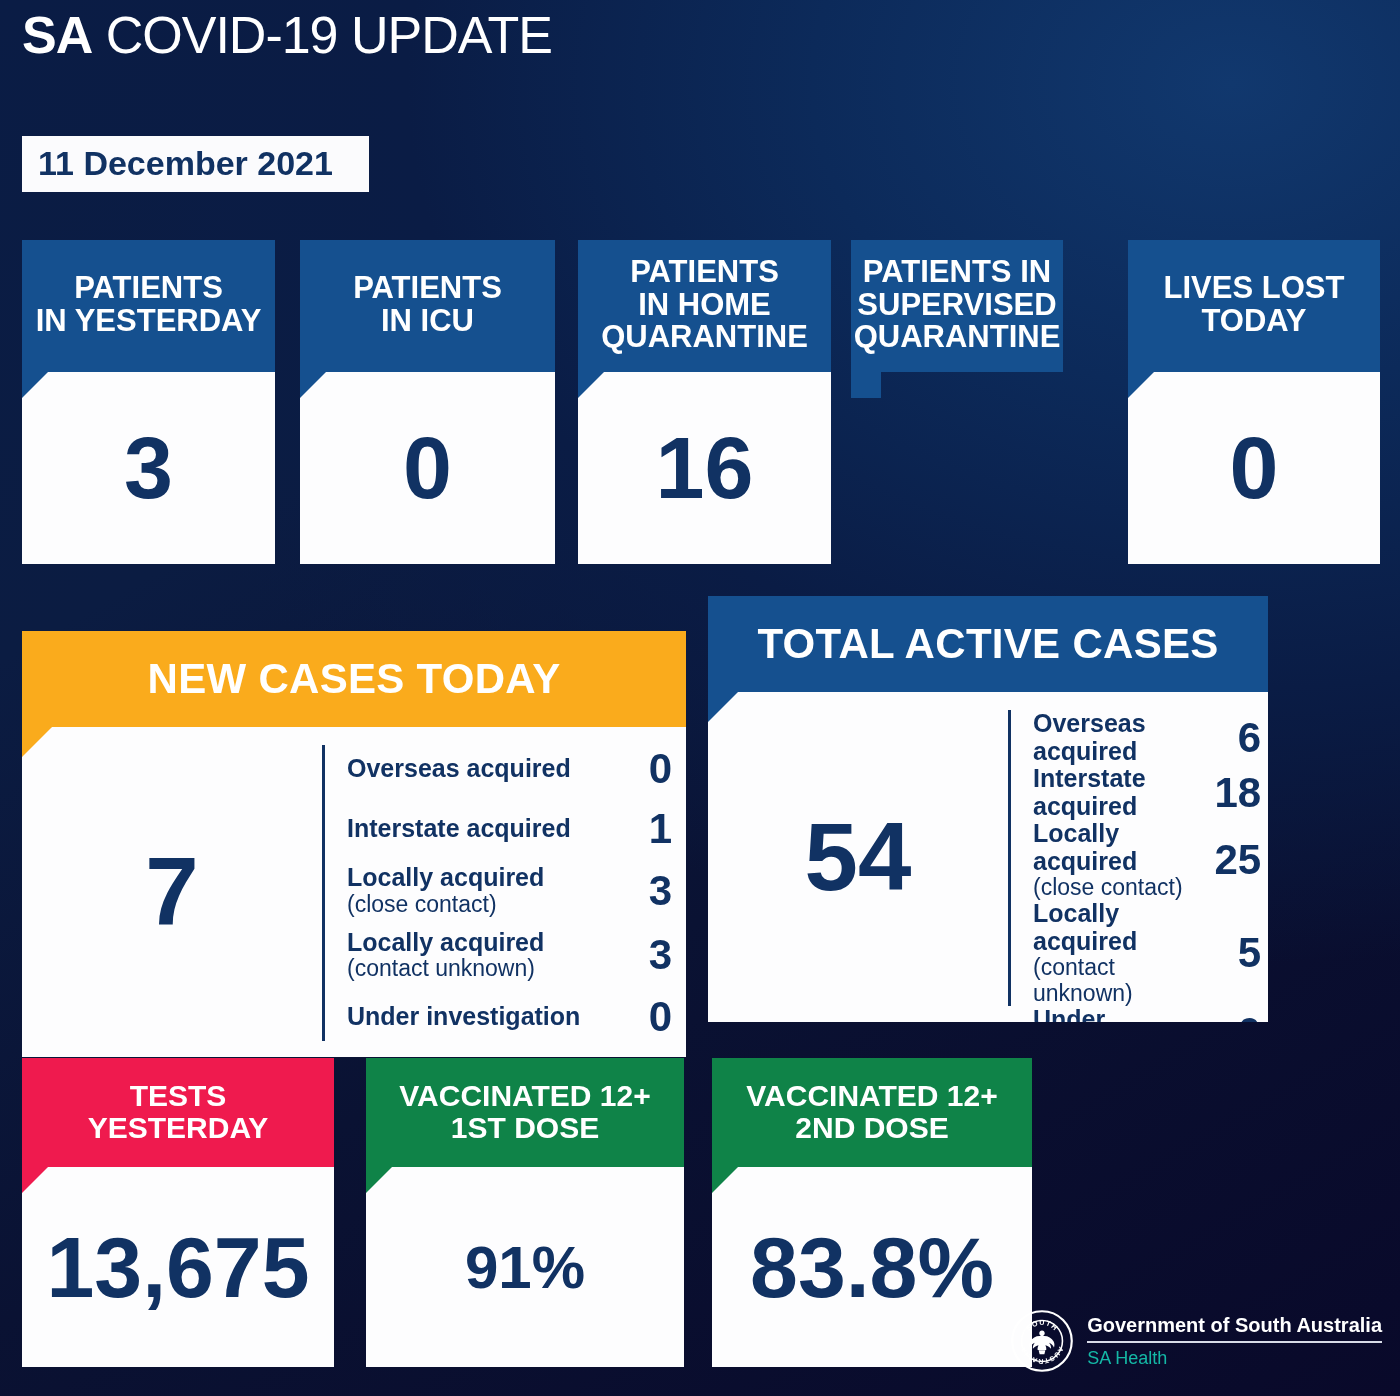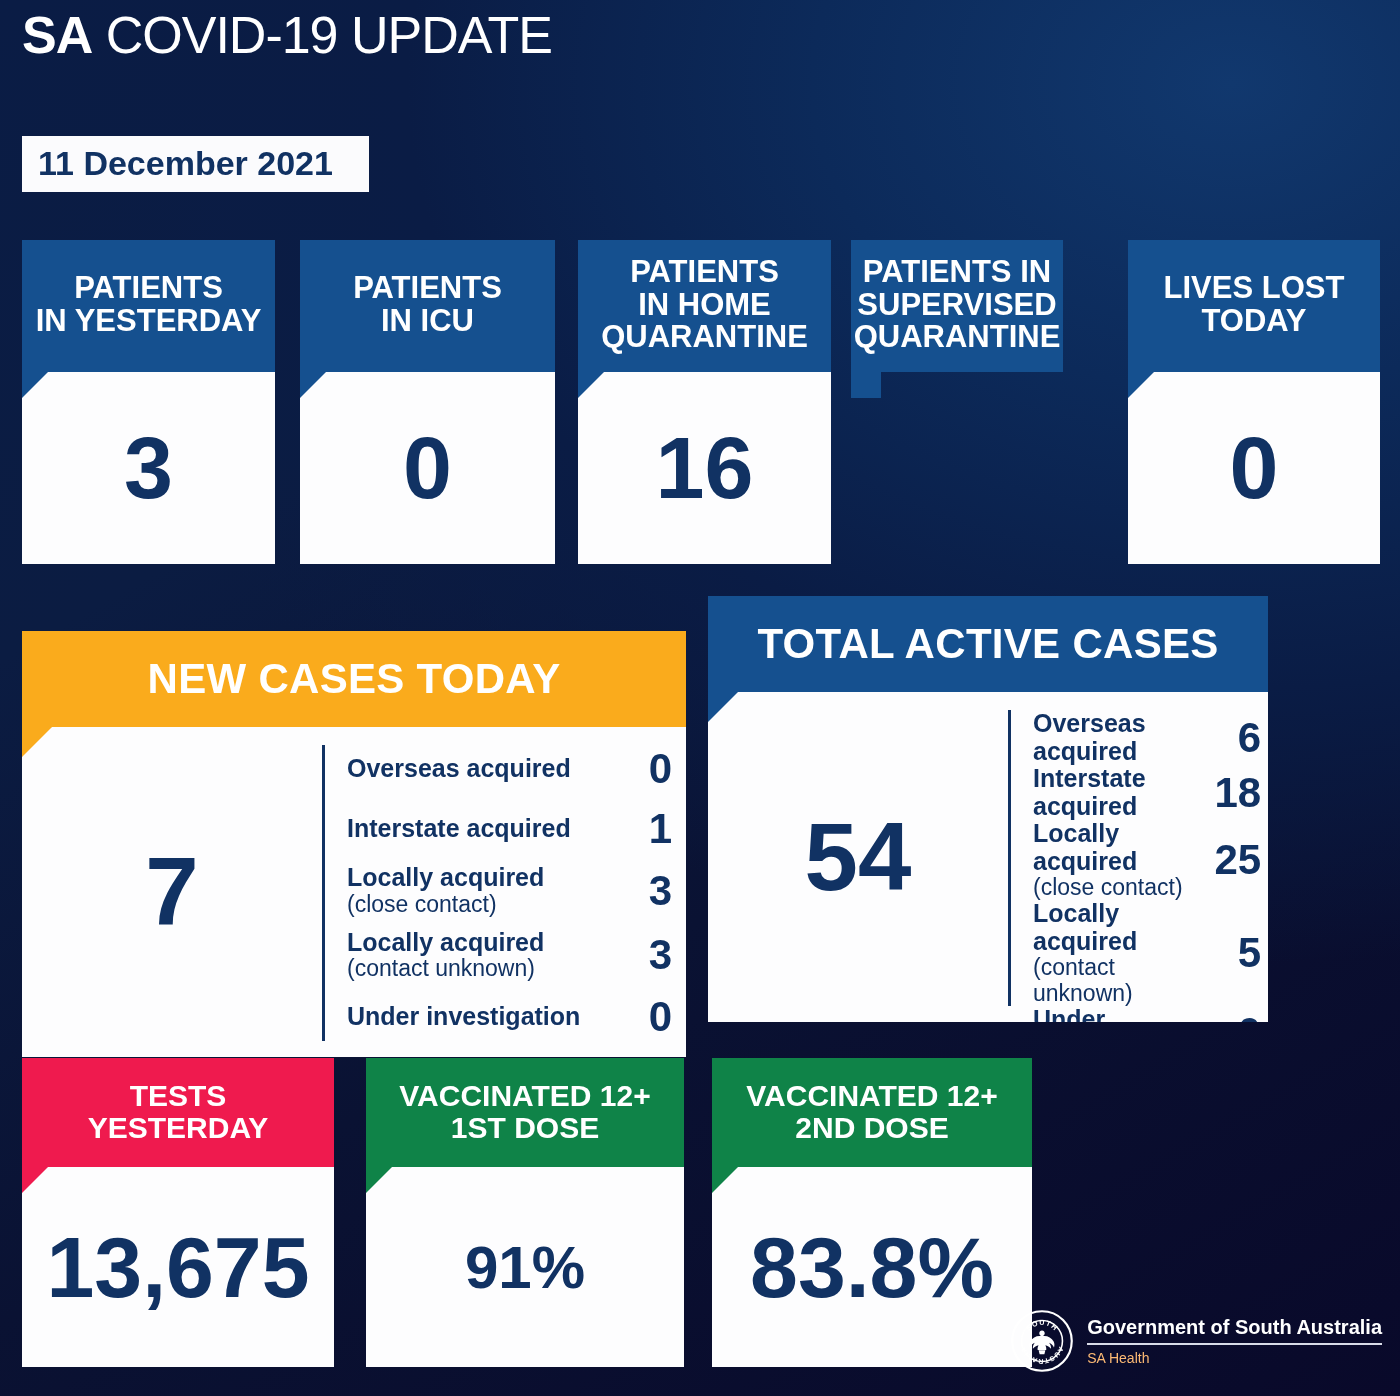--- a/index.html
+++ b/index.html
@@ -137,21 +137,21 @@
   .foot .brand {
     display:flex; align-items:center; justify-content:flex-end; gap:14px;
   }
   .foot .crest { width:62px; height:62px; flex:0 0 62px; }
   .foot .brandtext { text-align:left; }
   .foot .gov {
     font-size:20px; font-weight:bold; color:#ffffff;
     padding-bottom:4px; white-space:nowrap;
   }
   .foot .rule { height:2px; background:#d8dce8; margin-bottom:5px; }
-  .foot .sah { font-size:14px; color:#fdba74; white-space:nowrap; }
+  .foot .sah { font-size:18px; color:#14b8a6; white-space:nowrap; }
 </style>
 </head>
 <body>
 
 <div class="sheet">
 
   <div class="title">
     <span>SA</span><span class="thin">&nbsp;</span><span class="thin">COVID-19 UPDATE</span>
   </div>
 

